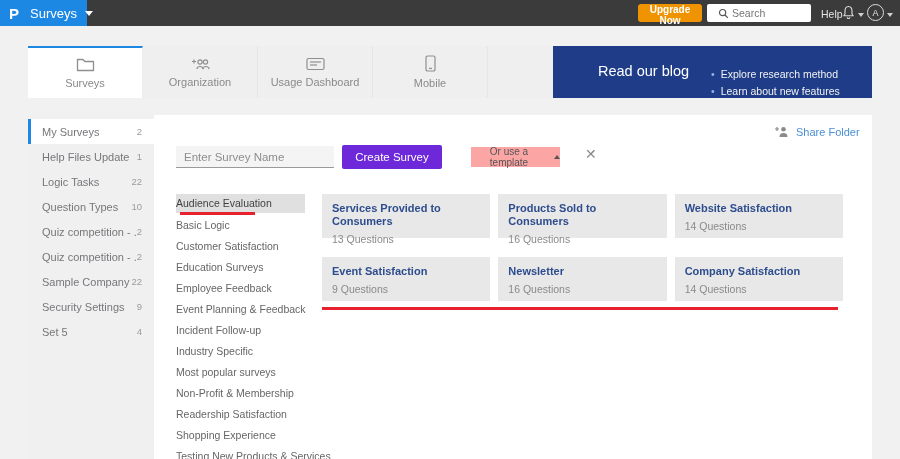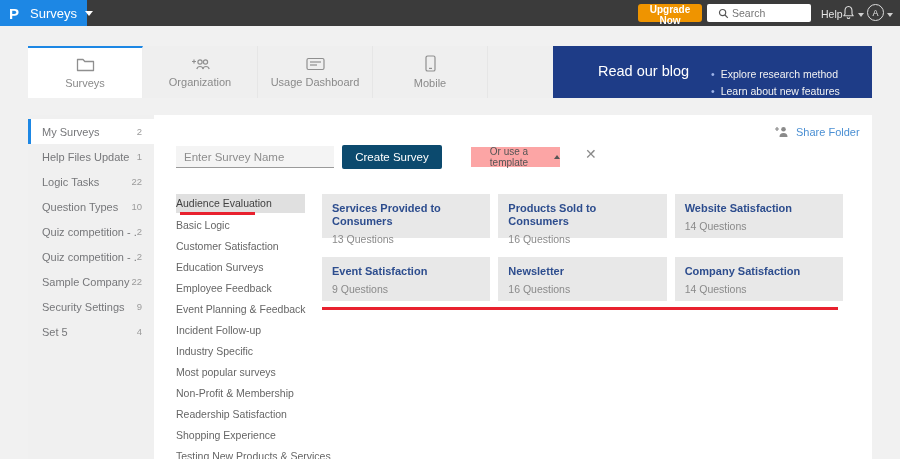--- a/index.html
+++ b/index.html
@@ -44,21 +44,21 @@
   .side-item.active { background:#fff; border-left:3px solid #1d87e4; padding-left:11px; }
   .side-label { flex:1; font-size:11px; color:#76777a; white-space:nowrap; overflow:hidden; }
   .side-count { font-size:9.5px; color:#9b9b9b; }
 
   .content { position:absolute; left:126px; top:0; right:0; bottom:0; }
   .share-folder { position:absolute; left:620px; top:10px; display:flex; align-items:center; gap:7px; cursor:pointer; }
   .share-label { color:#4a8fd3; font-size:11px; }
 
   .survey-input { position:absolute; left:22px; top:31px; width:158px; height:22px; background:#f4f4f4; border:none; border-bottom:1px solid #9a9a9a; padding:0 8px; font-size:11.5px; color:#444; font-family:"Liberation Sans",sans-serif; outline:none; }
   .survey-input::placeholder { color:#8d8d8d; }
-  .create-btn { position:absolute; left:188px; top:30px; width:100px; height:24px; background:#0c4a6e; color:#fff; border:none; border-radius:2px; font-size:11.5px; font-family:"Liberation Sans",sans-serif; cursor:pointer; }
+  .create-btn { position:absolute; left:188px; top:30px; width:100px; height:24px; background:#6d28d9; color:#fff; border:none; border-radius:2px; font-size:11.5px; font-family:"Liberation Sans",sans-serif; cursor:pointer; }
   .tpl-btn { position:absolute; left:317px; top:32px; width:89px; height:20px; background:#fca5a5; border:none; font-size:10px; color:#555; font-family:"Liberation Sans",sans-serif; display:flex; align-items:center; justify-content:center; gap:7px; cursor:pointer; }
   .caret-up { width:0; height:0; border-left:3.5px solid transparent; border-right:3.5px solid transparent; border-bottom:4.5px solid #555; display:inline-block; }
   .close-btn { position:absolute; left:431px; top:31px; font-size:14px; color:#8a8a8a; background:none; border:none; cursor:pointer; font-family:"DejaVu Sans",sans-serif; }
 
   .categories { position:absolute; left:22px; top:79px; width:129px; }
   .cat-item { height:21px; line-height:20px; font-size:10.5px; color:#666; padding-left:0; cursor:pointer; white-space:nowrap; }
   .cat-item.active { background:#e0e0e0; color:#3f3f3f; height:19px; line-height:19px; margin-bottom:2px; }
 
   .cards { position:absolute; left:168px; top:79px; width:521px; display:grid; grid-template-columns:1fr 1fr 1fr; column-gap:8px; row-gap:19px; }
   .card { background:#e8e8e8; height:44px; padding:8px 8px 7px 10px; cursor:pointer; }

